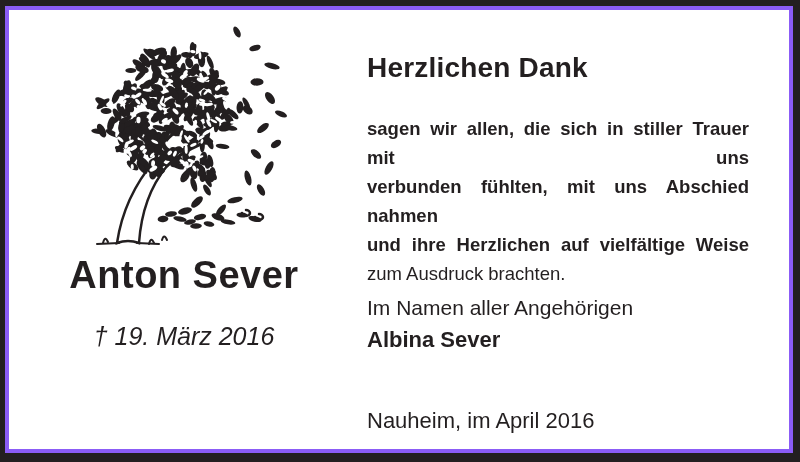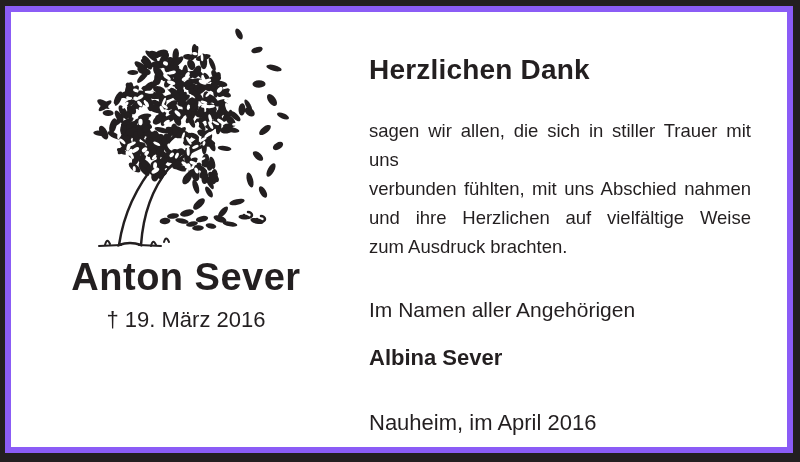--- a/index.html
+++ b/index.html
@@ -8,21 +8,21 @@
     width:800px;height:462px;
     background:#231f20;
     font-family:"Liberation Sans", sans-serif;
     color:#231f20;
     overflow:hidden;
   }
   .card{
     position:absolute;
     left:5px; top:6px; right:7px; bottom:9px;
     background:#ffffff;
-    border:6px solid #8b5cf6;
+    border:4px solid #8b5cf6;
     box-sizing:border-box;
   }
   .tree{
     position:absolute;
     left:50px; top:8px;
     width:232px; height:237px;
   }
   .title{
     position:absolute;
     left:358px; top:40px;
@@ -34,48 +34,50 @@
   .body-text{
     position:absolute;
     left:358px; top:104px;
     width:382px;
     font-size:18.5px;
     line-height:29px;
   }
   .body-text .just{
     text-align:justify;
     text-align-last:justify;
+    font-weight:bold;
   }
   .left-block{
     position:absolute;
     left:30px; top:242px;
     width:290px;
     text-align:center;
   }
   .deceased{
     font-size:38px;
     font-weight:bold;
     line-height:46px;
     letter-spacing:.5px;
   }
   .death-date{
-    margin-top:6px;
-    font-size:22px;
+    margin-top:24px;
+    font-size:25px;
     line-height:28px;
+    font-style:italic;
   }
   .names-block{
     position:absolute;
     left:358px; top:283px;
     font-size:21px;
     line-height:30px;
   }
   .signatory{
     font-weight:bold;
     font-size:22px;
-    margin-top:18px;
+    margin-top:2px;
   }
   .place-date{
     position:absolute;
     left:358px; top:397px;
     font-size:22px;
     line-height:28px;
   }
 </style>
 </head>
 <body>

